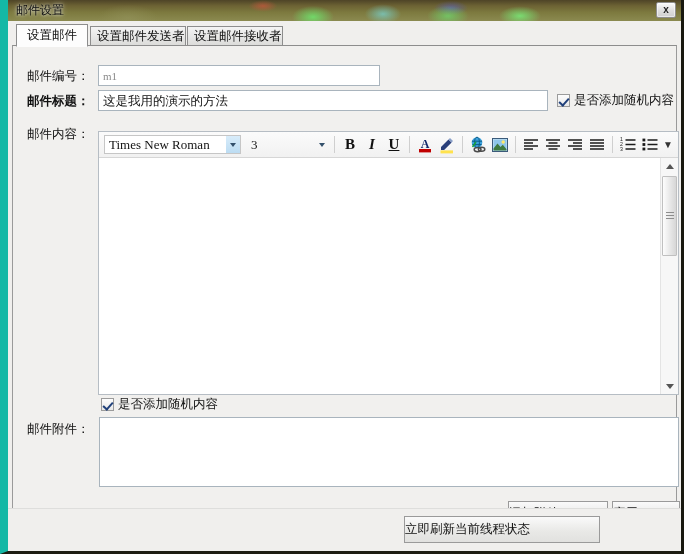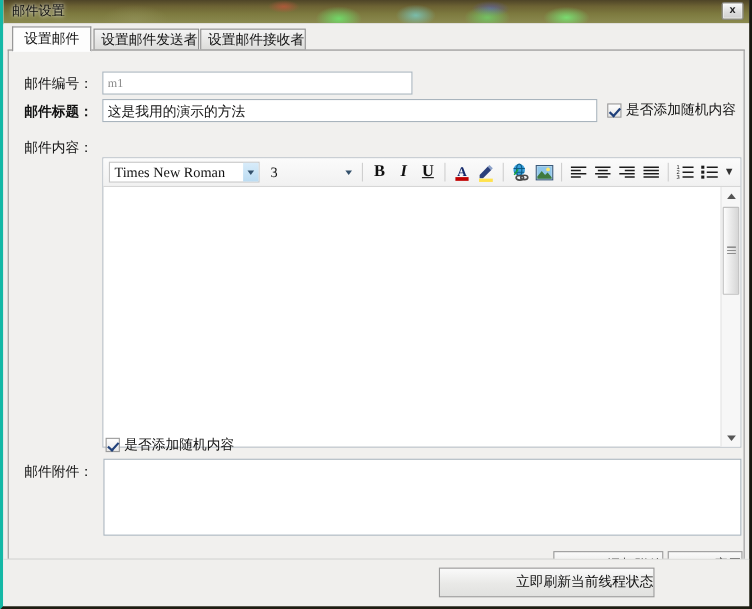--- a/index.html
+++ b/index.html
@@ -8,21 +8,21 @@
     overflow: hidden;
     font-family: "Liberation Sans", sans-serif;
   }
   body { background: #1a1a12; }
 
   
   .window {
     position: absolute; left: 0; top: 0;
     width: 684px; height: 554px;
     box-sizing: border-box;
-    border-left: 3px solid #14b8a6;
+    border-left: 8px solid #14b8a6;
     border-right: 3px solid #18180f;
     border-bottom: 3px solid #1d1d12;
     background: #efeeec;
   }
   
   .titlebar {
     position: absolute; left: 0; top: 0; right: 0;
     height: 21px;
     overflow: hidden;
     border-bottom: 1px solid #3a3a28;
@@ -286,21 +286,21 @@
     background: repeating-linear-gradient(180deg,#8d8d8d 0 1px, transparent 1px 3px);
   }
 
   
   .btn {
     position: absolute;
     box-sizing: border-box;
     border: 1px solid #9a9a9a;
     background: linear-gradient(180deg,#fafafa,#e9e9e7 55%,#e1e1df);
     font-size: 12.5px; color: #111;
-    text-align: right;
+    text-align: left;
     cursor: pointer;
     white-space: nowrap;
   }
 
   
   .tarea {
     position: absolute;
     box-sizing: border-box;
     background: #fff;
     border: 1px solid #a9b4bd;
@@ -340,21 +340,21 @@
       <div class="lbl" style="left:14px; top:47px;font-weight:bold;">邮件标题：</div>
       <div class="field cn" style="left:85px; top:44px; width:450px; height:21px;">这是我用的演示的方法</div>
 
       <div class="cbwrap" style="left:544px; top:46px;">
         <span class="cbox"></span>
         <span class="cbtext">是否添加随机内容</span>
       </div>
 
       <div class="lbl" style="left:14px; top:80px;">邮件内容：</div>
 
-      <div class="editor" style="left:85px; top:97px; width:581px; height:264px;">
+      <div class="editor" style="left:85px; top:85px; width:581px; height:264px;">
 
         <div class="toolbar">
           <div class="combo" style="width:137px; margin-left:5px;">
             <span class="cval">Times New Roman</span>
             <span class="carrow">
                 <i></i>
               </span>
           </div>
 
           <div class="combo plain" style="width:84px; margin-left:5px; border-color:transparent; background:transparent;">

